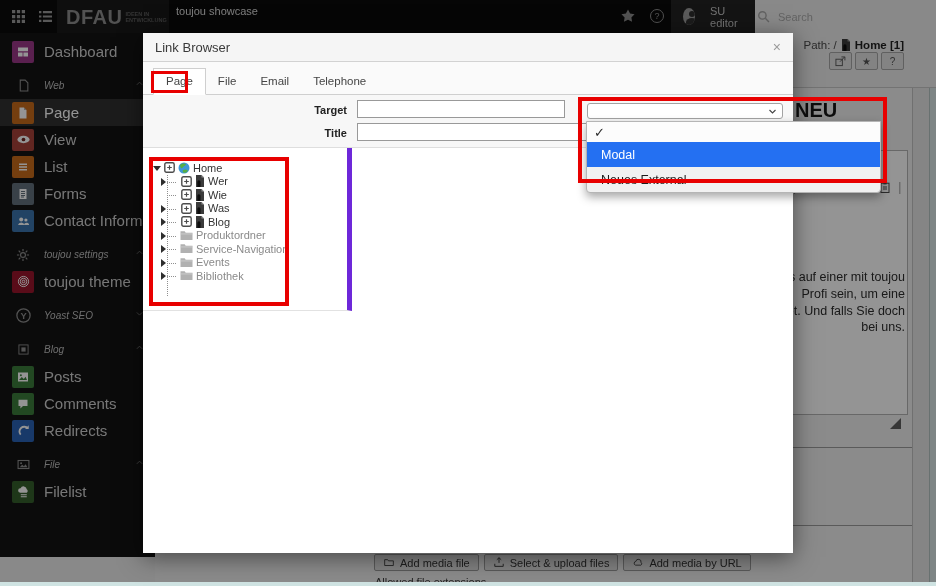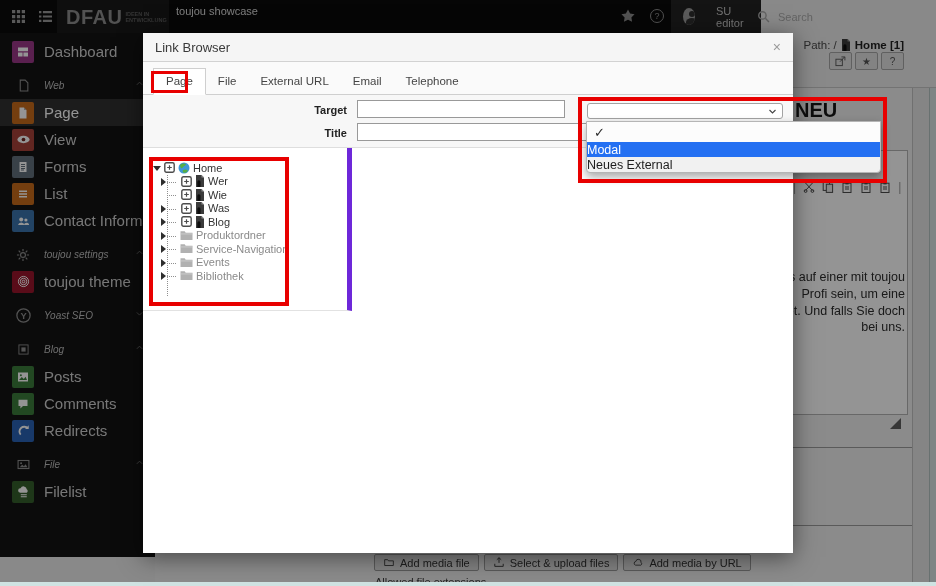--- a/index.html
+++ b/index.html
@@ -10,21 +10,21 @@
   .topbar { position:absolute; left:0; top:0; width:744px; height:33px; background:#0b0b0b; z-index:5; }
   .tb-btn { position:absolute; top:5px; width:24px; height:23px; color:#9a9a9a; display:flex; align-items:center; justify-content:center; }
   .tb-logo { position:absolute; left:57px; top:0; width:112px; height:33px; background:#191919; display:flex; align-items:center; padding-left:9px; }
   .tb-logo-text { font-size:20px; font-weight:bold; color:#8d8d8d; letter-spacing:.5px; line-height:20px; }
   .tb-logo-tag { margin-left:3px; font-size:5.5px; color:#5c5c5c; line-height:6px; font-weight:bold; }
   .tb-site { position:absolute; left:176px; top:5px; }
   .tb-site-name { font-size:11px; color:#d8d8d8; }
   .tb-site-ver { font-size:10px; color:#878787; margin-top:17px; }
   .tb-star { position:absolute; left:621px; top:9px; color:#8d8d8d; }
   .tb-help { position:absolute; left:650px; top:9px; width:14px; height:14px; border:1px solid #8d8d8d; border-radius:50%; color:#8d8d8d; font-size:9px; text-align:center; line-height:12px; }
-  .tb-user { position:absolute; left:671px; top:0; height:33px; background:#232323; display:flex; align-items:center; padding:8px 12px; gap:21px; }
+  .tb-user { position:absolute; left:671px; top:0; height:33px; background:#232323; display:flex; align-items:center; padding:8px 12px; gap:15px; }
   .tb-avatar { width:17px; height:17px; border-radius:50%; background:#9e9e9e; position:relative; overflow:hidden; }
   .tb-avatar::before { content:""; position:absolute; left:5.5px; top:3px; width:6px; height:6px; border-radius:50%; background:#2f2f2f; }
   .tb-avatar::after { content:""; position:absolute; left:2.5px; top:10px; width:12px; height:8px; border-radius:50% 50% 0 0; background:#2f2f2f; }
   .tb-user-name { font-size:11px; color:#c4c4c4; }
   .tb-search { position:absolute; left:745px; top:0; height:33px; display:flex; align-items:center; gap:8px; padding-left:12px; color:#a9a9a9; }
   .tb-search-label { font-size:11px; color:#ababab; }
 
   
   .sidebar { position:absolute; left:0; top:33px; width:155px; height:524px; background:#141414; z-index:4; padding-top:5px; }
   .sb-row { position:relative; display:flex; align-items:center; height:27px; padding-left:12px; cursor:pointer; }
@@ -84,21 +84,21 @@
   .tree-row { position:relative; display:flex; align-items:center; height:13.5px; font-size:11px; color:#333; cursor:pointer; }
   .tree-row .lbl { margin-left:3px; white-space:nowrap; }
   .tree-row.folder .lbl { color:#8a8a8a; }
   .arrow-down { width:0; height:0; border-left:4px solid transparent; border-right:4px solid transparent; border-top:5px solid #2d2d2d; position:absolute; left:10px; top:5px; }
   .arrow-right { width:0; height:0; border-top:4px solid transparent; border-bottom:4px solid transparent; border-left:5px solid #2d2d2d; position:absolute; left:18px; top:3px; }
   .stub { position:absolute; left:24px; top:7px; width:9px; border-top:1px dotted #8f8f8f; }
   .ti { display:inline-flex; align-items:center; }
 
   
   .popup { position:absolute; left:586px; top:121px; width:295px; z-index:110; background:#f1f1f1; border:1px solid #b5b5b5; box-shadow:0 4px 10px rgba(0,0,0,.35); border-radius:0 0 4px 4px; overflow:hidden; }
-  .opt { height:15px; display:flex; align-items:center; font-size:12.5px; color:#1d1d1d; cursor:pointer; }
+  .opt { height:25px; display:flex; align-items:center; padding-left:14px; font-size:12.5px; color:#1d1d1d; cursor:pointer; }
   .opt.checked { height:20px; background:#fcfcfc; padding-left:7px; }
   .opt.hl { background:#2470f2; color:#fff; }
   .opt .chk { font-size:13px; color:#2b2b2b; }
 
   
   .redbox { position:absolute; border-style:solid; border-color:#e80000; z-index:200; pointer-events:none; }
   .rb1 { left:151px; top:71px; width:37px; height:22px; border-width:3px; }
   .rb2 { left:149px; top:157px; width:140px; height:149px; border-width:4px; }
   .rb3 { left:578px; top:97px; width:309px; height:86px; border-width:4px; }
 
@@ -295,35 +295,35 @@
       <div class="sb-row item">
         <span class="sb-ic" style="background: rgb(168, 66, 58);">
           <svg width="13" height="13" viewBox="0 0 12 12" fill="none">
             <ellipse cx="6" cy="6" rx="5.6" ry="3.4" fill="#fff"></ellipse>
             <circle cx="6" cy="6" r="1.7" fill="#6e241e"></circle>
           </svg>
         </span>
         <span class="sb-label">View</span>
       </div>
       <div class="sb-row item">
+        <span class="sb-ic" style="background: rgb(201, 108, 27);">
+          <svg width="12" height="12" viewBox="0 0 12 12" fill="none">
+            <path fill="#fff" d="M2 2.5h8v1.6H2zM2 5.2h8v1.6H2zM2 7.9h8v1.6H2z"></path>
+          </svg>
+        </span>
+        <span class="sb-label">List</span>
+      </div>
+      <div class="sb-row item">
         <span class="sb-ic" style="background: rgb(98, 112, 124);">
           <svg width="12" height="12" viewBox="0 0 12 12" fill="none">
             <path fill="#fff" d="M2.5 1h7v10h-7z"></path>
             <path stroke="#62707c" d="M4 3.5h4M4 5.5h4M4 7.5h4M4 9h3"></path>
           </svg>
         </span>
         <span class="sb-label">Forms</span>
-      </div>
-      <div class="sb-row item">
-        <span class="sb-ic" style="background: rgb(201, 108, 27);">
-          <svg width="12" height="12" viewBox="0 0 12 12" fill="none">
-            <path fill="#fff" d="M2 2.5h8v1.6H2zM2 5.2h8v1.6H2zM2 7.9h8v1.6H2z"></path>
-          </svg>
-        </span>
-        <span class="sb-label">List</span>
       </div>
       <div class="sb-row item">
         <span class="sb-ic" style="background: rgb(60, 116, 173);">
           <svg width="12" height="12" viewBox="0 0 12 12" fill="none">
             <circle cx="4.2" cy="4.4" r="2" fill="#fff"></circle>
             <path d="M1 10a3.3 3.1 0 016.5 0z" fill="#fff"></path>
             <circle cx="8.9" cy="5" r="1.6" fill="#fff"></circle>
             <path d="M6.9 10a2.7 2.7 0 015.3 0z" fill="#fff"></path>
           </svg>
         </span>
@@ -439,21 +439,20 @@
   <div class="hscroll" style="z-index:41"></div>
 
   <div class="modal">
     <div class="m-header">
       <div class="m-title">Link Browser</div>
       <div class="m-close">×</div>
     </div>
     <div class="m-tabs" id="tabs">
         <div class="tab active">Page</div>
         <div class="tab">File</div>
-        <div class="tab">External URL</div>
         <div class="tab">Email</div>
         <div class="tab">Telephone</div>
       </div>
     <div class="m-form">
       <label class="f-label" style="top:9px">Target</label>
       <input class="f-input" style="left: 214px; top: 5px; width: 208px;" value="">
       <label class="f-label" style="top:32px">Title</label>
       <input class="f-input" style="left: 214px; top: 28px; width: 340px;" value="">
       <div class="f-select">
         <span></span>

